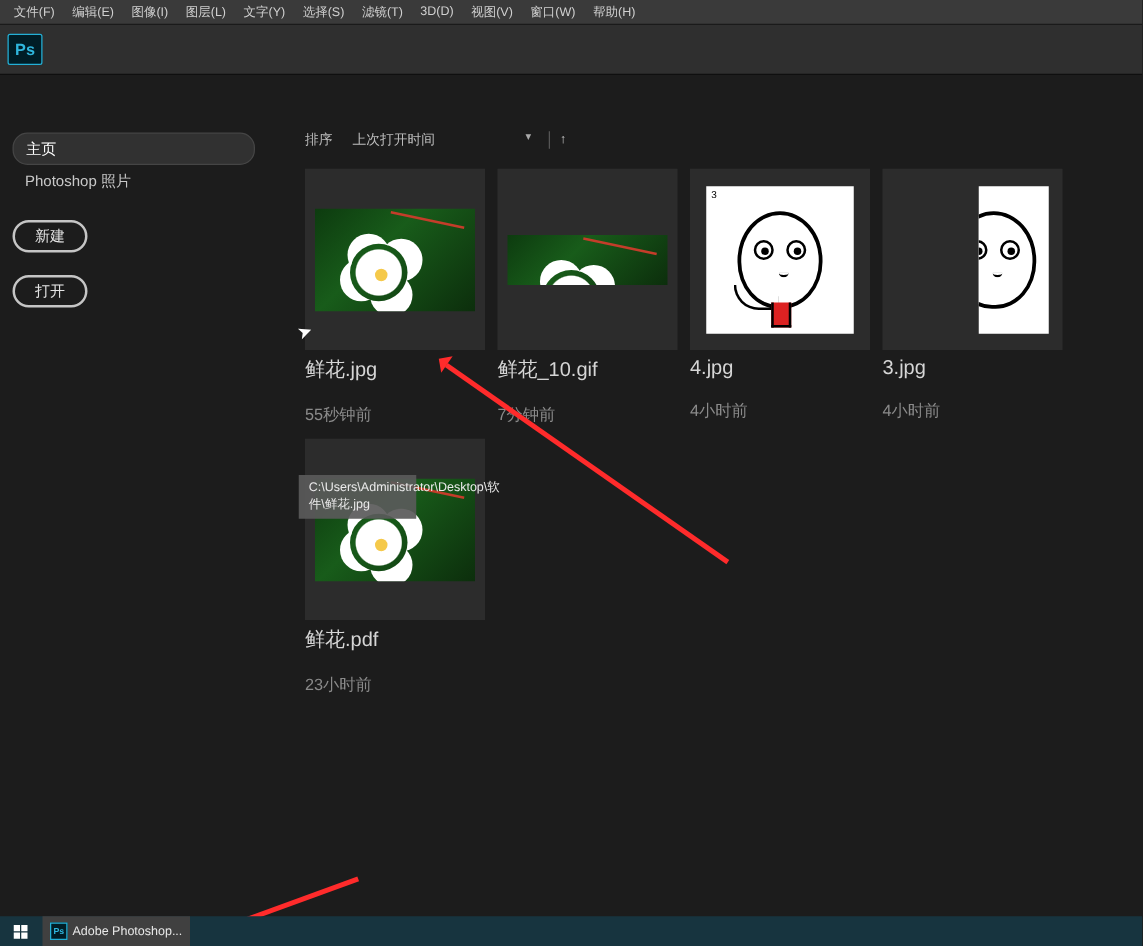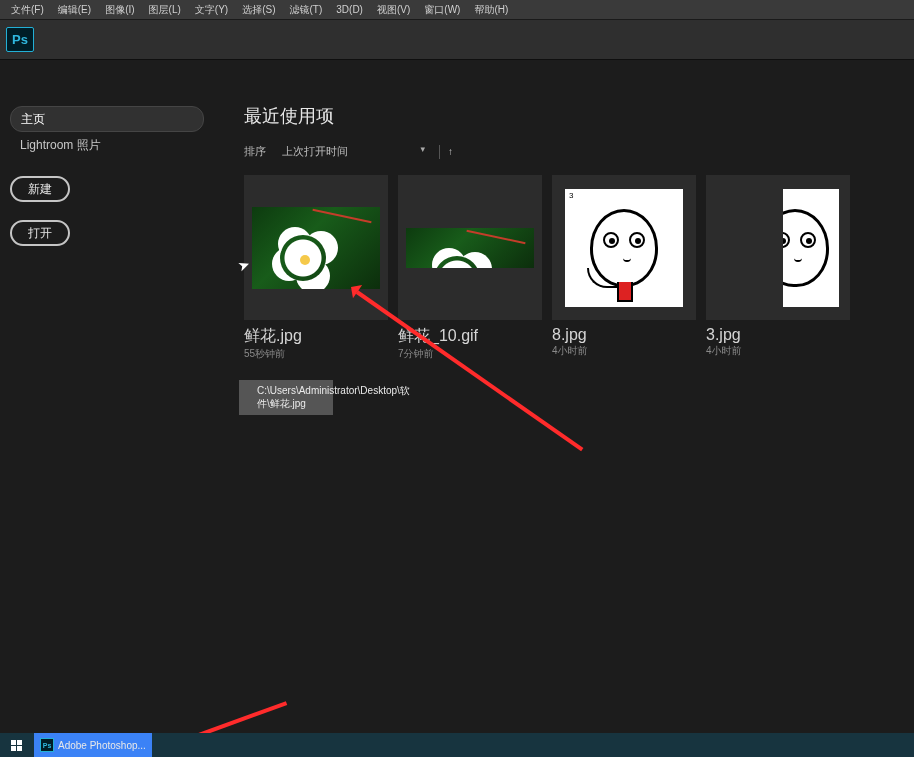--- a/index.html
+++ b/index.html
@@ -28,21 +28,21 @@
     .sortbar .dropdown { display:flex; align-items:flex-start; justify-content:space-between; width:155px; padding:0 6px; cursor:default; }
     .sortbar .chev { font-size:9px; color:#aaa; }
     .sortbar .sep { width:1px; height:14px; background:#555; margin:0 8px; }
     .sortbar .arrowup { font-size:10px; color:#ccc; cursor:default;}
 
     
     .grid { display:flex; flex-wrap:wrap; gap:10px; width:720px;}
     .card { width:144px; }
     .thumb { width:144px; height:145px; background:#2c2c2c; display:flex; align-items:center; justify-content:center; position:relative; cursor:default;}
     .fname { margin-top:6px; font-size:16px; color:#d6d6d6; }
-    .ftime { margin-top:0; font-size:10px; color:#8a8a8a; }
+    .ftime { margin-top:16px; font-size:13px; color:#8a8a8a; }
     .inner-img { width:128px; height:82px; }
     .inner-square { width:118px; height:118px; background:#fff; position:relative;}
     .inner-wide { width:128px; height:40px; }
 
     
     .flower { background:linear-gradient(135deg,#0d3b0f 0%,#185c1a 40%,#0c2e0c 100%); position:relative; overflow:hidden;}
     .flower::before { content:""; position:absolute; left:28px; top:28px; width:46px; height:46px; background:radial-gradient(circle at 50% 50%,#fff 0 18px,transparent 19px); border-radius:50%; box-shadow:18px -10px 0 -6px #fff,-14px 6px 0 -6px #fff,10px 18px 0 -6px #fff,-8px -14px 0 -6px #fff;}
     .flower::after { content:""; position:absolute; left:48px; top:48px; width:10px; height:10px; background:#f5c94a; border-radius:50%;}
     .leafline { position:absolute; right:8px; top:8px; width:60px; height:2px; background:#c43d2a; transform:rotate(12deg);}
 
@@ -54,33 +54,33 @@
     .face-eye::after{content:"";position:absolute;width:6px;height:6px;background:#000;border-radius:50%;top:4px;left:4px;}
     .face-mouth{position:absolute;width:8px;height:4px;border-bottom:2px solid #000;left:30px;top:46px;border-radius:0 0 6px 6px;}
     .face-label{position:absolute;top:2px;left:4px;font-size:8px;color:#000;}
     .face-drink{position:absolute;bottom:-18px;left:24px;width:16px;height:20px;background:#d22;border:2px solid #000;border-top:none;}
     .face-arm{position:absolute;bottom:-4px;left:-6px;width:36px;height:20px;border:2px solid #000;border-top:none;border-right:none;border-radius:0 0 0 20px;}
 
     
     .noise { width:128px; height:72px; background:#2e3548; background-image:repeating-linear-gradient(45deg,#364063 0 1px,transparent 1px 3px),repeating-linear-gradient(-45deg,#1e2438 0 1px,transparent 1px 3px);}
 
     
-    .tooltip { position:absolute; background:rgba(90,90,90,.92); color:#eaeaea; font-size:10px; padding:5px 18px; line-height:1.25; pointer-events:none;}
+    .tooltip { position:absolute; background:rgba(90,90,90,.92); color:#eaeaea; font-size:10px; padding:5px 8px; line-height:1.25; pointer-events:none;}
 
     
     .anno-line { position:absolute; background:#ff2b2b; height:4px; transform-origin:left center; pointer-events:none;}
     .anno-head { position:absolute; width:0;height:0;border:8px solid transparent;border-right-color:#ff2b2b; transform-origin:center; pointer-events:none;}
     .cursor { position:absolute; color:#fff; font-size:14px; transform:rotate(-20deg); pointer-events:none;}
 
     
     .taskbar { position:absolute; bottom:0; left:0; right:0; height:24px; background:#17343f; display:flex; align-items:center; padding-left:4px;}
     .win-btn{width:24px;height:24px;display:flex;align-items:center;justify-content:center;}
     .win-glyph{display:grid;grid-template-columns:5px 5px;grid-template-rows:5px 5px;gap:1px;}
     .win-glyph span{background:#fff;}
-    .task-item{display:flex;align-items:center;height:24px;padding:0 6px;margin-left:6px;background:#3b82f6;color:#e8e8e8;font-size:10px;cursor:default;}
+    .task-item{display:flex;align-items:center;height:24px;padding:0 6px;margin-left:6px;background:#404040;color:#e8e8e8;font-size:10px;cursor:default;}
     .task-item .ps-mini{width:14px;height:14px;background:#001d26;border:1px solid #23b0d6;color:#2fb7de;font-size:7px;font-weight:700;display:flex;align-items:center;justify-content:center;margin-right:4px;}
   </style>
 </head>
 <body>
 
 <div class="menubar">
   <span class="mitem">文件(F)</span>
   <span class="mitem">编辑(E)</span>
   <span class="mitem">图像(I)</span>
   <span class="mitem">图层(L)</span>
@@ -94,28 +94,27 @@
 </div>
 
 <div class="approw">
   <div class="ps-badge">Ps</div>
 </div>
 
 <div class="main">
   <div class="sidebar">
     <div class="nav">
       <div class="nav-item active">主页</div>
-      <div class="nav-item">Lightroom 照片</div>
+      <div class="nav-item">Photoshop 照片</div>
     </div>
     <div class="pill">新建</div><br>
     <div class="pill">打开</div>
   </div>
 
   <div class="content">
-    <div class="section-title">最近使用项</div>
 
     <div class="sortbar">
       <span class="label">排序</span>
       <div class="dropdown">
         <span>上次打开时间</span>
         <span class="chev">▾</span>
       </div>
       <div class="sep"></div>
       <span class="arrowup">↑</span>
     </div>
@@ -145,36 +144,45 @@
               <span class="face-label">3</span>
               <div class="face-head">
                 <div class="face-eye l"></div>
                 <div class="face-eye r"></div>
                 <div class="face-mouth"></div>
                 <div class="face-arm"></div>
                 <div class="face-drink"></div>
               </div>
             </div>
           </div>
-          <div class="fname">8.jpg</div>
+          <div class="fname">4.jpg</div>
           <div class="ftime">4小时前</div>
         </div>
         <div class="card">
           <div class="thumb">
             <div class="inner-square face" style="width:56px;margin-left:66px;overflow:hidden;justify-content:flex-start;">
               <div class="face-head" style="margin-left:-22px;">
                 <div class="face-eye l"></div>
                 <div class="face-eye r"></div>
                 <div class="face-mouth"></div>
               </div>
             </div>
           </div>
           <div class="fname">3.jpg</div>
           <div class="ftime">4小时前</div>
         </div>
+        <div class="card">
+          <div class="thumb">
+            <div class="inner-img flower">
+              <div class="leafline"></div>
+            </div>
+          </div>
+          <div class="fname">鲜花.pdf</div>
+          <div class="ftime">23小时前</div>
+        </div>
       </div>
 
     <div class="tooltip" style="left:25px; top:320px; width:94px;">C:\Users\Administrator\Desktop\软件\鲜花.jpg</div>
   </div>
 </div>
 
 <div class="anno-line" style="left:357px; top:290px; width:275px; transform:rotate(35deg);"></div>
 <div class="anno-head" style="left:343px; top:279px; transform:rotate(35deg);"></div>
 <div class="cursor" style="left:238px; top:257px;">➤</div>
 

